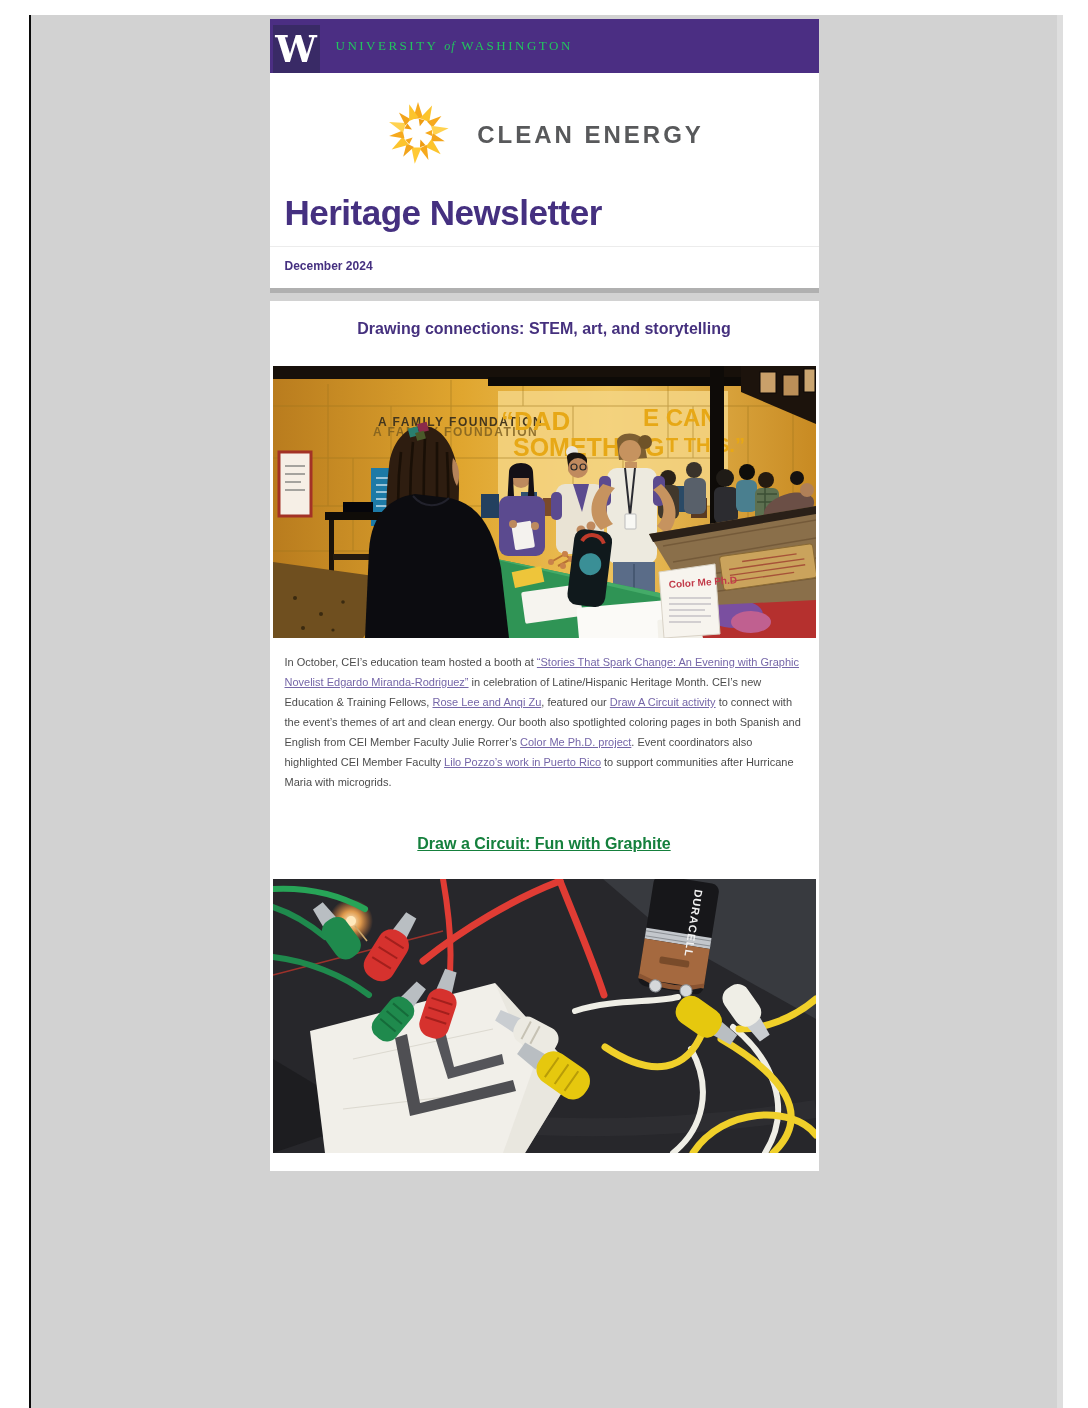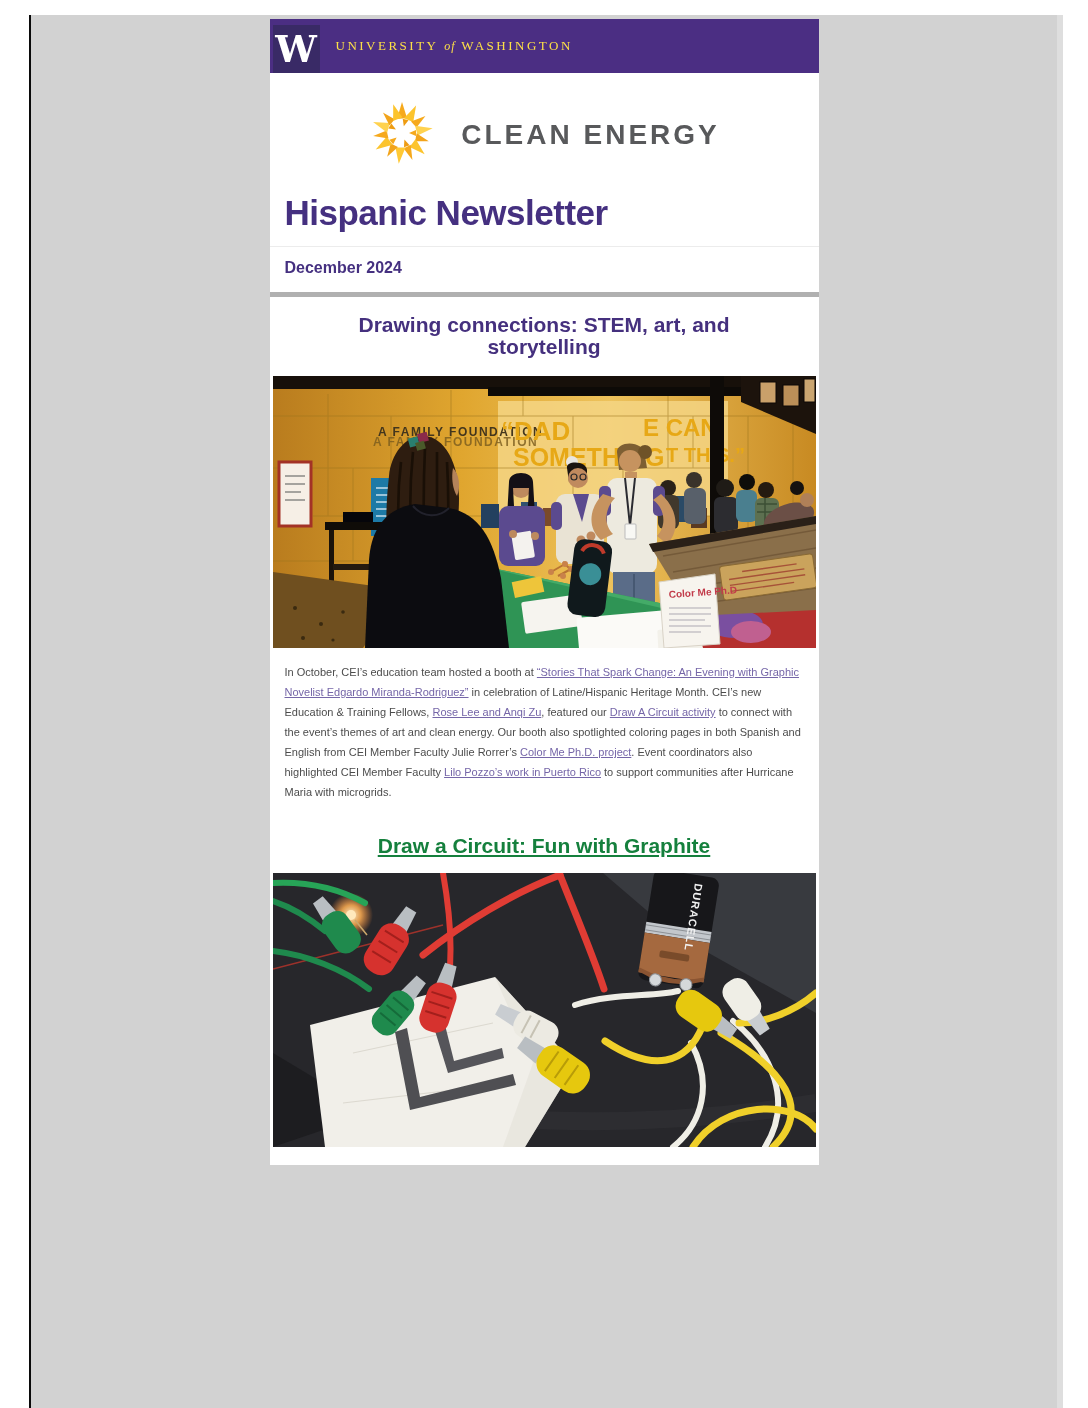--- a/index.html
+++ b/index.html
@@ -16,44 +16,44 @@
   .uw-bar{height:54px;background:#4b2e83;display:flex;align-items:flex-end;}
   .w-block{
     width:47px;height:48px;background:#392a66;margin-left:3px;
     display:flex;align-items:center;justify-content:center;
   }
   .w-letter{
     color:#ffffff;font-family:"DejaVu Serif", serif;font-weight:bold;
     font-size:37px;line-height:44px;
   }
   .uw-wordmark{
-    color:#fde047;font-family:"Liberation Serif", serif;font-size:13px;
+    color:#22c55e;font-family:"Liberation Serif", serif;font-size:13px;
     letter-spacing:2.5px;margin:0 0 19px 16px;white-space:nowrap;
   }
   .uw-wordmark i{letter-spacing:1px;font-size:12px;}
   
   .masthead{background:#ffffff;}
   .cei-logo{display:flex;justify-content:center;align-items:center;gap:15px;padding-top:21px;height:82px;}
   .cei-text{
-    color:#58595b;font-weight:bold;font-size:28px;letter-spacing:3px;line-height:30px;margin-left:6px;
+    color:#58595b;font-weight:bold;font-size:24px;letter-spacing:3px;line-height:30px;margin-left:6px;
   }
   .nl-title{
     margin:0;padding:17px 15px 0;color:#453080;font-size:35px;font-weight:bold;letter-spacing:-0.5px;
     line-height:40px;
   }
   .nl-date{
     margin-top:13px;border-top:1px solid #ececec;padding:12px 15px 15px;
-    color:#453080;font-size:16px;font-weight:bold;
+    color:#453080;font-size:12px;font-weight:bold;
   }
   .divider{height:5px;background:#b0b0b0;}
   
   .content{background:#ffffff;padding-bottom:18px;}
   .sec-heading{
-    margin:0;padding:17px 30px 18px;text-align:center;color:#45307e;
-    font-size:21px;font-weight:bold;line-height:22px;
+    margin:8px;padding:17px 30px 18px;text-align:center;color:#45307e;
+    font-size:16px;font-weight:bold;line-height:22px;
   }
   .sec-heading.second{padding:33px 30px 16px;}
   .sec-heading a{color:#15803d;text-decoration:underline;cursor:pointer;}
   .photo{display:block;margin:0 auto;}
   .body-text{
     margin:0;padding:14px 15px 0;color:#4c4c4c;font-size:11px;line-height:20px;
   }
   .inline-link{color:#7566a8;text-decoration:underline;cursor:pointer;}
 </style>
 </head>
@@ -91,21 +91,21 @@
             <polygon points="34,31 31,24 37,24" fill="#f6a91c" transform="rotate(90,34,38)"></polygon>
             <polygon points="34,31 31,24 37,24" fill="#ee9c12" transform="rotate(160,34,38)"></polygon>
             <polygon points="34,31 31,24 37,24" fill="#f6a91c" transform="rotate(230,34,38)"></polygon>
             <polygon points="34,31 31,24 37,24" fill="#ee9c12" transform="rotate(300,34,38)"></polygon>
           </g>
         </svg>
         <div class="cei-text">
           <div>CLEAN ENERGY</div>
         </div>
       </div>
-      <h1 class="nl-title">Hispanic Newsletter</h1>
+      <h1 class="nl-title">Heritage Newsletter</h1>
       <div class="nl-date">December 2024</div>
     </div>
 
     <div class="divider"></div>
 
     <div class="content">
 
       <h2 class="sec-heading">Drawing connections: STEM, art, and storytelling</h2>
 
       <svg class="photo" width="543" height="272" viewBox="0 0 543 272">

